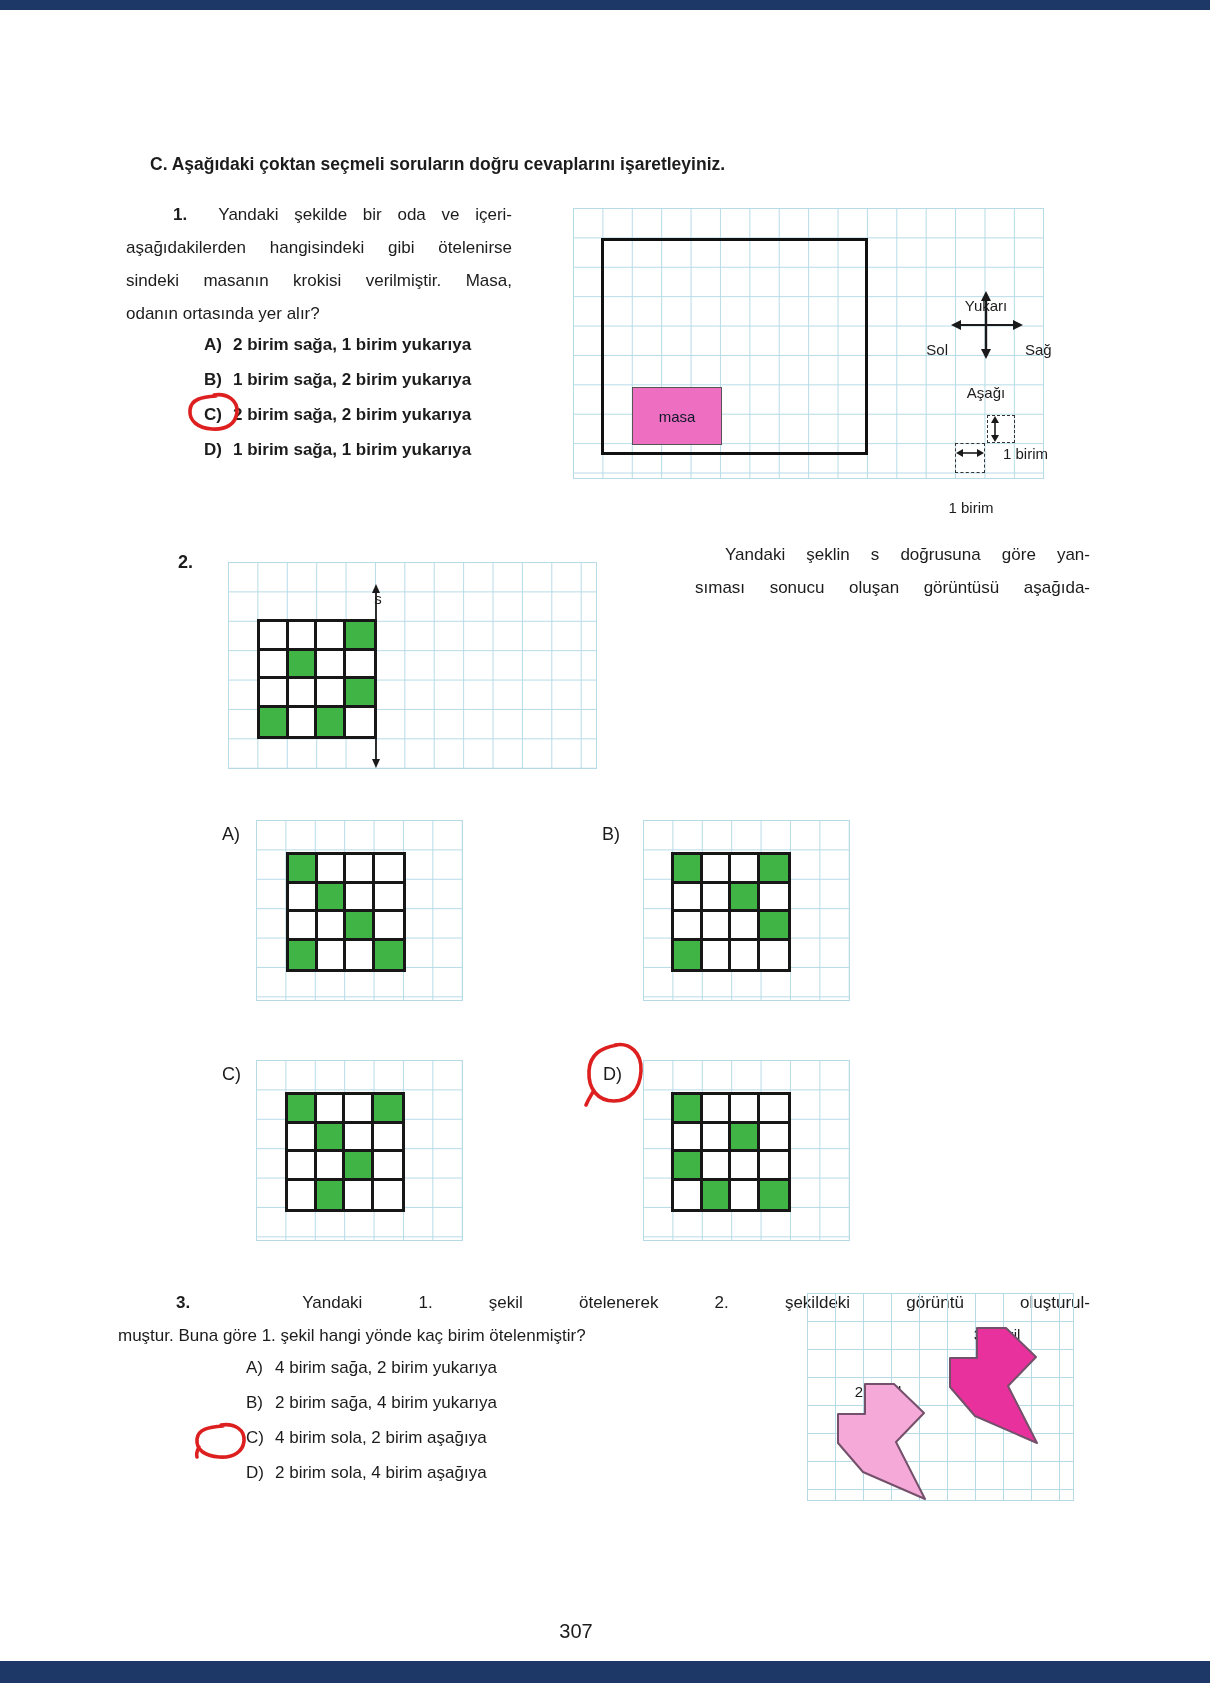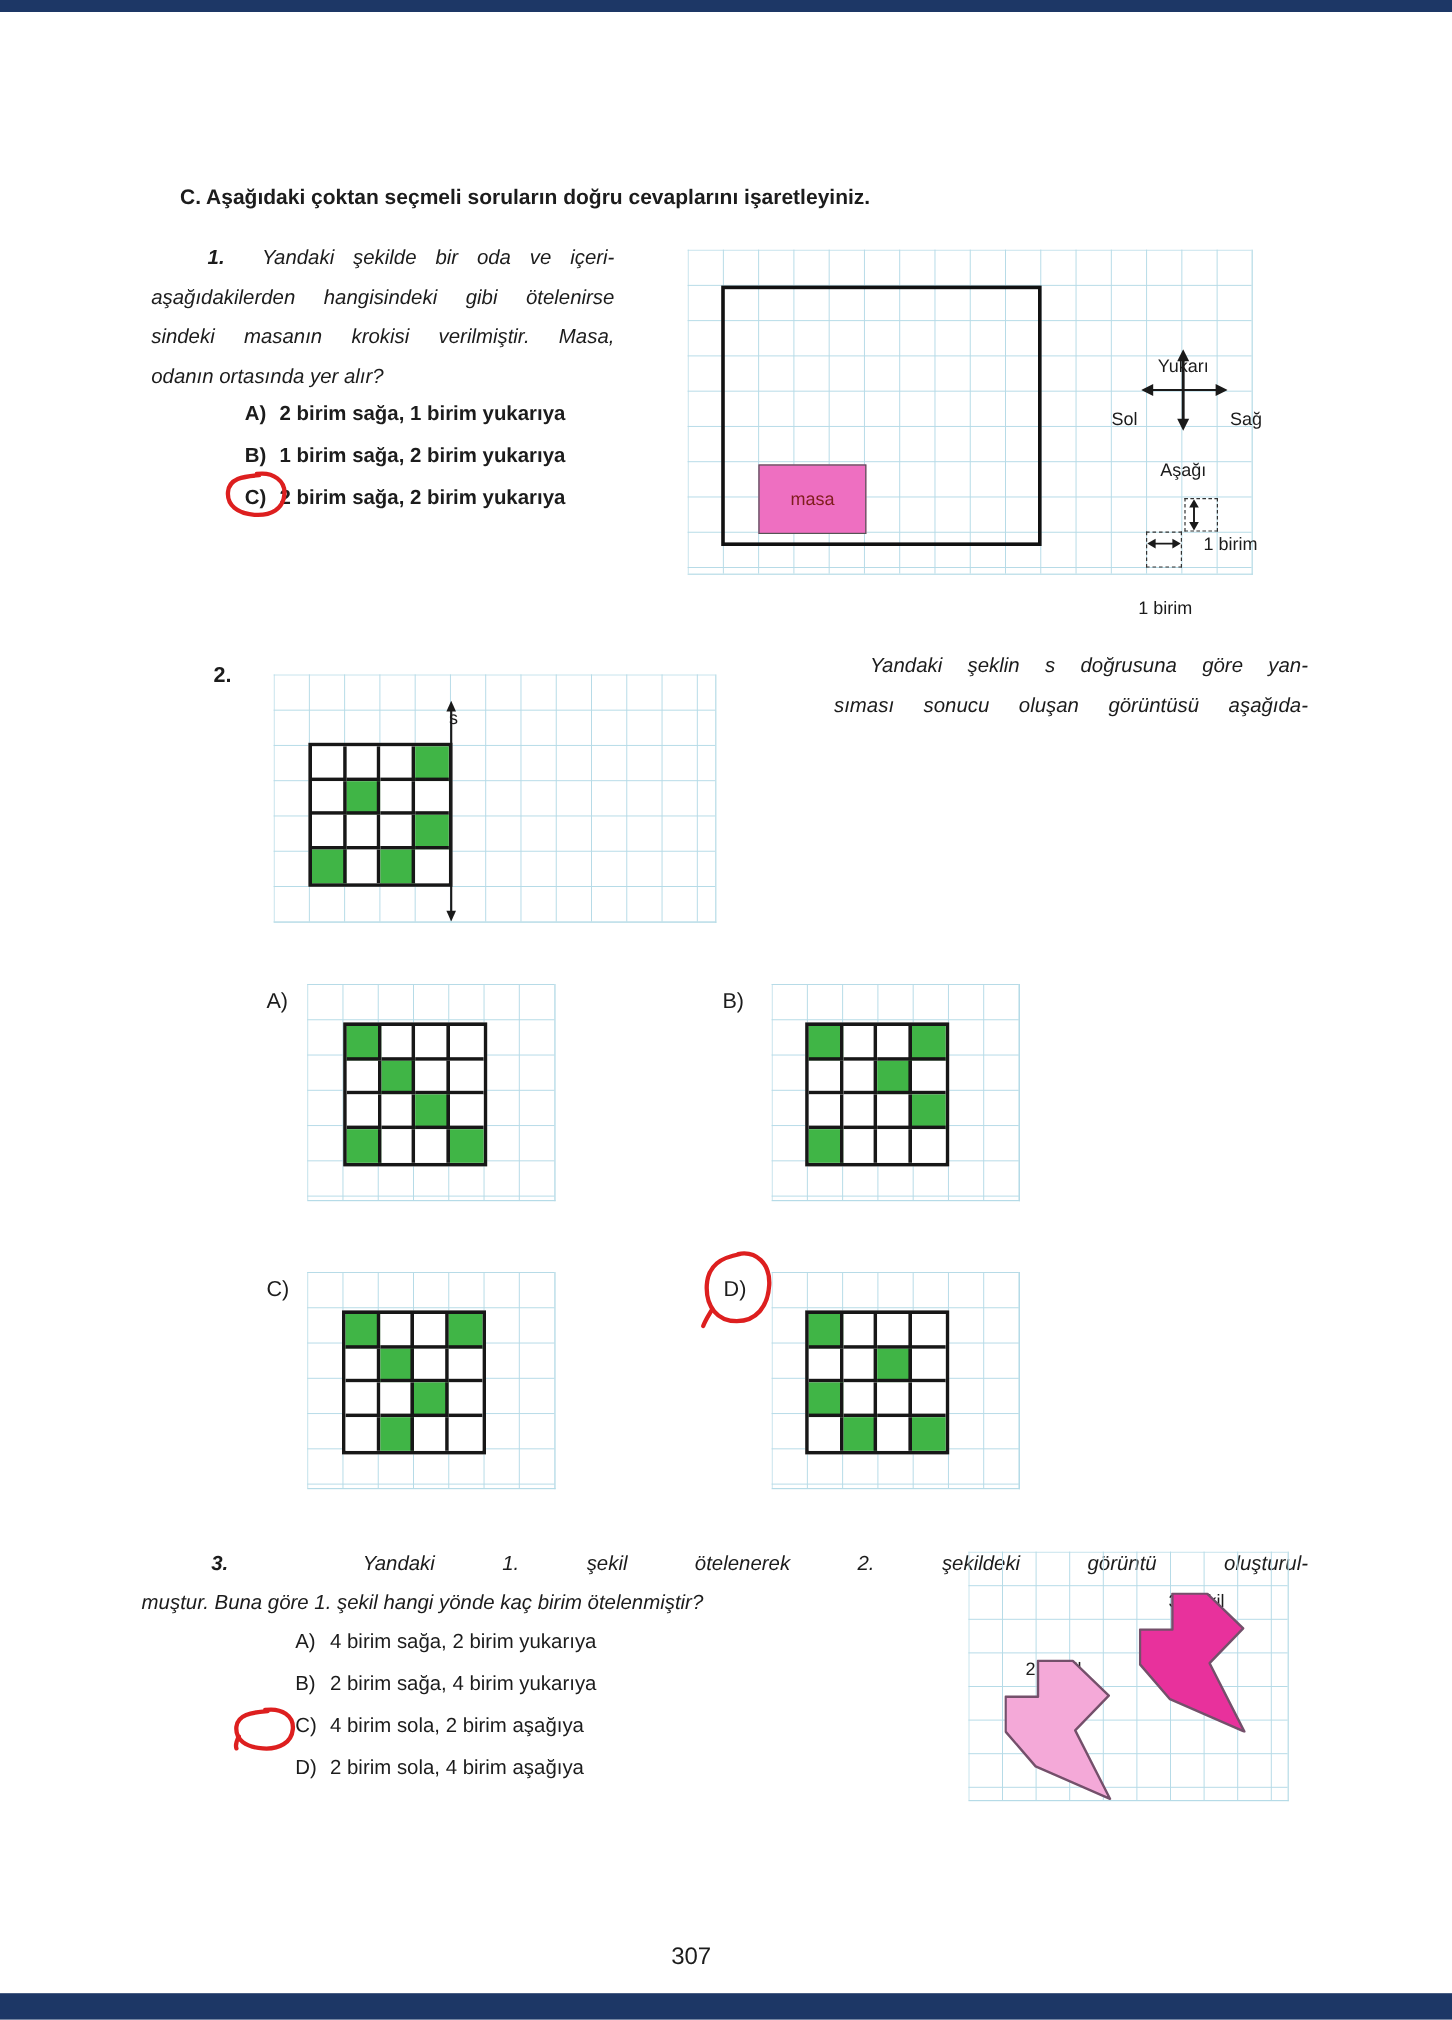--- a/index.html
+++ b/index.html
@@ -1,21 +1,21 @@
 <!DOCTYPE html>
 <html><head>
 <meta charset="utf-8">
 <style>
   html,body{margin:0;padding:0;}
   body{width:1210px;height:1683px;position:relative;background:#fff;
        font-family:"Liberation Sans",sans-serif;color:#1c1c1c;overflow:hidden;}
   .abs{position:absolute;}
   .bar{position:absolute;left:0;width:1210px;background:var(--bar-navy,#1d3766);}
   .hdr{position:absolute;font-size:17.5px;font-weight:bold;white-space:nowrap;}
-  .qline{line-height:33px;font-size:17px;font-style:italic;}
+  .qline{line-height:33px;font-size:17px;}
   .jl{text-align:justify;text-align-last:justify;}
   .qnum{font-weight:bold;}
   .opt{height:35px;line-height:24px;font-size:17px;white-space:nowrap;}
   .olab{display:inline-block;width:29px;}
   
   .lgrid{position:absolute;
     background-image:linear-gradient(var(--grid-blue,#b6dbe7) 1px,transparent 1px),
                      linear-gradient(90deg,var(--grid-blue,#b6dbe7) 1px,transparent 1px);
     background-size:var(--cell,29.4px) var(--cell,29.4px);
     border-right:1px solid var(--grid-blue,#b6dbe7);
@@ -23,21 +23,21 @@
   
   .bgrid{position:absolute;width:120px;height:120px;box-sizing:border-box;
     border:3px solid #171717;background:#fff;display:grid;
     grid-template-columns:repeat(4,1fr);grid-template-rows:repeat(4,1fr);}
   .bgrid div{box-sizing:border-box;border-right:3px solid #171717;border-bottom:3px solid #171717;background:#fff;}
   .bgrid div:nth-child(4n){border-right:none;}
   .bgrid div:nth-child(n+13){border-bottom:none;}
   .bgrid div.on{background:var(--green,#40b546);}
   .room{position:absolute;box-sizing:border-box;border:3px solid #111;}
   .masa{position:absolute;background:var(--masa-pink,#ee6fc1);border:1px solid #555;
-        display:flex;align-items:center;justify-content:center;font-size:15px;color:#7f1d1d;}
+        display:flex;align-items:center;justify-content:center;font-size:15px;color:#0f172a;}
   .figlab{position:absolute;font-size:15px;color:#1c1c1c;margin-top:24px;}
   .ctr{text-align:center;}
   .rgt{text-align:right;}
   .dashbox{position:absolute;box-sizing:border-box;border:1.8px dashed #333;}
   .redc{position:absolute;pointer-events:none;}
   .redc path{stroke:var(--annotation-red,#dd1f1f);stroke-width:3.6;fill:none;stroke-linecap:round;}
   .shape polygon{stroke:var(--shape-stroke,#74506b);stroke-width:2;stroke-linejoin:round;}
   .shape.s1 polygon{fill:var(--magenta,#e8319c);}
   .shape.s2 polygon{fill:var(--light-pink,#f4a9d8);}
   .ink{stroke:#1a1a1a;}
@@ -55,20 +55,21 @@
   <div class="qline jl" style="text-indent:47px;"><span class="qnum">1.</span>&nbsp; <span>Yandaki şekilde bir oda ve içeri-</span></div>
   <div class="qline jl">aşağıdakilerden hangisindeki gibi ötelenirse</div>
   <div class="qline jl">sindeki masanın krokisi verilmiştir. Masa,</div>
   <div class="qline">odanın ortasında yer alır?</div>
 </div>
 
 <div class="abs" style="left:204px;top:333px;font-weight:bold;">
   <div class="opt"><span class="olab">A)</span><span>2 birim sağa, 1 birim yukarıya</span></div>
   <div class="opt"><span class="olab">B)</span><span>1 birim sağa, 2 birim yukarıya</span></div>
   <div class="opt"><span class="olab">C)</span><span>2 birim sağa, 2 birim yukarıya</span></div>
+  <div class="opt"><span class="olab">D)</span><span>1 birim sağa, 1 birim yukarıya</span></div>
 </div>
 
 <div class="lgrid" style="left:573px;top:208px;width:470px;height:270px;--cell:29.4px;">
   <div class="room" style="left:28px;top:30px;width:267px;height:217px;"></div>
   <div class="masa" style="left:59px;top:179px;width:88px;height:56px;">
     <span>masa</span>
   </div>
 
   <div class="figlab ctr" style="left:378px;top:65px;width:70px;">Yukarı</div>
   <svg class="abs" style="left:378px;top:83px;" width="72" height="70" viewBox="0 0 72 70">

